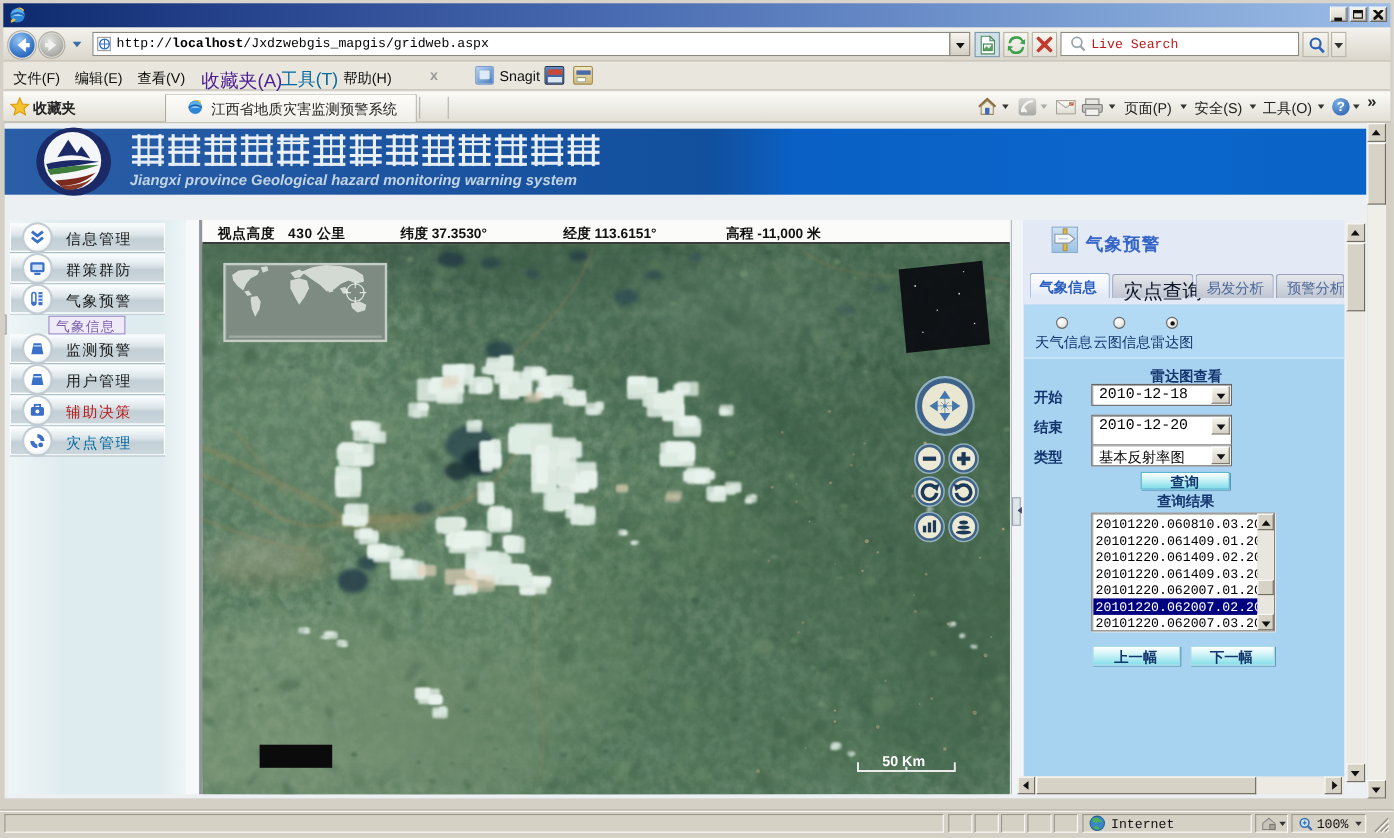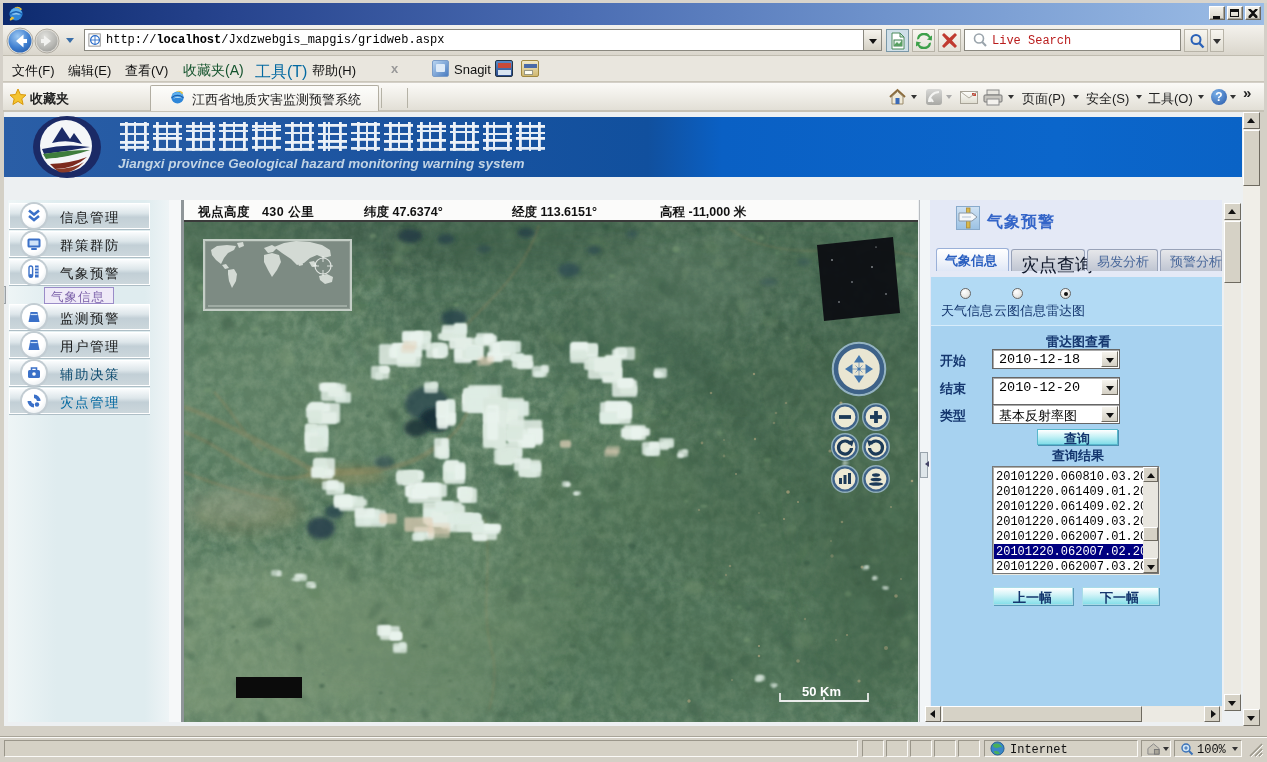--- a/index.html
+++ b/index.html
@@ -97,21 +97,21 @@
     </svg>
 </div>
 <div class="a" style="left:1210px;top:29px;width:14px;height:23px;background:linear-gradient(180deg,#f8f6f0,#e0ddd2);border:1px solid #b8b4a8">
     <div class="a" style="left:2px;top:9px;border:4px solid transparent;border-top:5px solid #333"></div>
   </div>
 
 <div class="a" style="left:3px;top:56px;width:1261px;height:26px;background:#e9e6de;border-bottom:1px solid #cac6ba"></div>
 <span class="a" style="left:12px;top:62px;font-size:13px;color:#111">文件(F)</span>
 <span class="a" style="left:68px;top:62px;font-size:13px;color:#111">编辑(E)</span>
 <span class="a" style="left:125px;top:62px;font-size:13px;color:#111">查看(V)</span>
-<span class="a" style="left:183px;top:62px;font-size:14px;color:#14532d">收藏夹(A)</span>
+<span class="a" style="left:183px;top:62px;font-size:17px;color:#4c1d95">收藏夹(A)</span>
 <span class="a" style="left:255px;top:62px;font-size:16px;color:#0369a1">工具(T)</span>
 <span class="a" style="left:312px;top:62px;font-size:13px;color:#111">帮助(H)</span>
 
 <span class="a" style="left:391px;top:61px;font-size:13px;color:#999;font-weight:bold">x</span>
 <div class="a" style="left:432px;top:60px;width:17px;height:17px;background:linear-gradient(135deg,#b8d4f0,#4a7cc0);border:1px solid #7a9cc8;border-radius:2px">
     <div class="a" style="left:3px;top:3px;width:9px;height:8px;background:#ddeaf8;border-radius:1px"></div>
   </div>
 <span class="a" style="left:454px;top:62px;font-size:13px;color:#111">Snagit</span>
 <div class="a" style="left:495px;top:60px;width:18px;height:17px;background:linear-gradient(180deg,#5a8ac8,#2a4a8a);border:1px solid #234;border-radius:2px">
     <div class="a" style="left:2px;top:2px;width:13px;height:5px;background:#c84a3a"></div>
@@ -343,35 +343,35 @@
   </div>
 <span class="a" style="left:60px;top:338px;font-size:13.5px;color:#1a1a1a;letter-spacing:1.5px">用户管理</span>
 <div class="a" style="left:9px;top:360px;width:141px;height:26px;background:linear-gradient(180deg,#fafcfd 0%,#dde6ea 38%,#c2cfd6 55%,#ccd7dc 100%);border:1px solid #fff;box-shadow:0 1px 0 #aebec6"></div>
 <div class="a" style="left:22px;top:361px;width:24px;height:24px;border-radius:50%;background:radial-gradient(circle at 40% 32%,#ffffff 55%,#dde4e8);box-shadow:0 0 0 2px #c2ccd2,0 1px 2px #9ab">
 <div class="a" style="left:4px;top:4px"><svg width="16" height="16" viewBox="0 0 16 16">
         <rect x="2" y="5" width="12" height="8" rx="1.5" fill="#3a70c8"></rect>
         <path d="M5.5 5 v-2 h5 v2" stroke="#3a70c8" stroke-width="1.6" fill="none"></path>
         <circle cx="8" cy="9" r="1.8" fill="#fff"></circle>
       </svg></div>
   </div>
-<span class="a" style="left:60px;top:366px;font-size:13.5px;color:#0c4a6e;letter-spacing:1.5px">辅助决策</span>
+<span class="a" style="left:60px;top:366px;font-size:13.5px;color:#b91c1c;letter-spacing:1.5px">辅助决策</span>
 <div class="a" style="left:9px;top:388px;width:141px;height:26px;background:linear-gradient(180deg,#fafcfd 0%,#dde6ea 38%,#c2cfd6 55%,#ccd7dc 100%);border:1px solid #fff;box-shadow:0 1px 0 #aebec6"></div>
 <div class="a" style="left:22px;top:389px;width:24px;height:24px;border-radius:50%;background:radial-gradient(circle at 40% 32%,#ffffff 55%,#dde4e8);box-shadow:0 0 0 2px #c2ccd2,0 1px 2px #9ab">
 <div class="a" style="left:4px;top:4px"><svg width="16" height="16" viewBox="0 0 16 16">
         <path d="M8 1.5 A6.5 6.5 0 0 1 14.5 8 L11 8 A3.5 3.5 0 0 0 8 5Z" fill="#3a70c8"></path>
         <path d="M8 14.5 A6.5 6.5 0 0 1 1.5 8 L5 8 A3.5 3.5 0 0 0 8 11Z" fill="#3a70c8"></path>
         <circle cx="11" cy="11.5" r="2.2" fill="#3a70c8"></circle>
       </svg></div>
   </div>
 <span class="a" style="left:60px;top:394px;font-size:13.5px;color:#0369a1;letter-spacing:1.5px">灾点管理</span>
 <div class="a" style="left:44px;top:287px;width:70px;height:17px;background:#efeaf8;border:1px solid #9a8cc8"></div>
 <span class="a" style="left:51px;top:289px;font-size:12.5px;color:#7a5fa8;letter-spacing:1px">气象信息</span>
 <div class="a" style="left:184px;top:200px;width:734px;height:22px;background:#fbfbfa;border-bottom:2px solid #3a3a3a"></div>
 <span class="a" style="left:198px;top:204px;font-size:12.5px;font-weight:bold;color:#111;letter-spacing:.5px">视点高度&nbsp;&nbsp;&nbsp;430 公里</span>
-<span class="a" style="left:364px;top:204px;font-size:12.5px;font-weight:bold;color:#111">纬度 47.6374°</span>
+<span class="a" style="left:364px;top:204px;font-size:12.5px;font-weight:bold;color:#111">纬度 37.3530°</span>
 <span class="a" style="left:512px;top:204px;font-size:12.5px;font-weight:bold;color:#111">经度 113.6151°</span>
 <span class="a" style="left:660px;top:204px;font-size:12.5px;font-weight:bold;color:#111">高程 -11,000 米</span>
 <svg class="a" style="left:184px;top:222px" width="734" height="500" viewBox="0 0 734 500">
 <defs>
  <filter id="b18" x="-60%" y="-60%" width="220%" height="220%">
         <feGaussianBlur stdDeviation="18"></feGaussianBlur>
       </filter>
  <filter id="b8" x="-60%" y="-60%" width="220%" height="220%">
         <feGaussianBlur stdDeviation="8"></feGaussianBlur>
       </filter>

